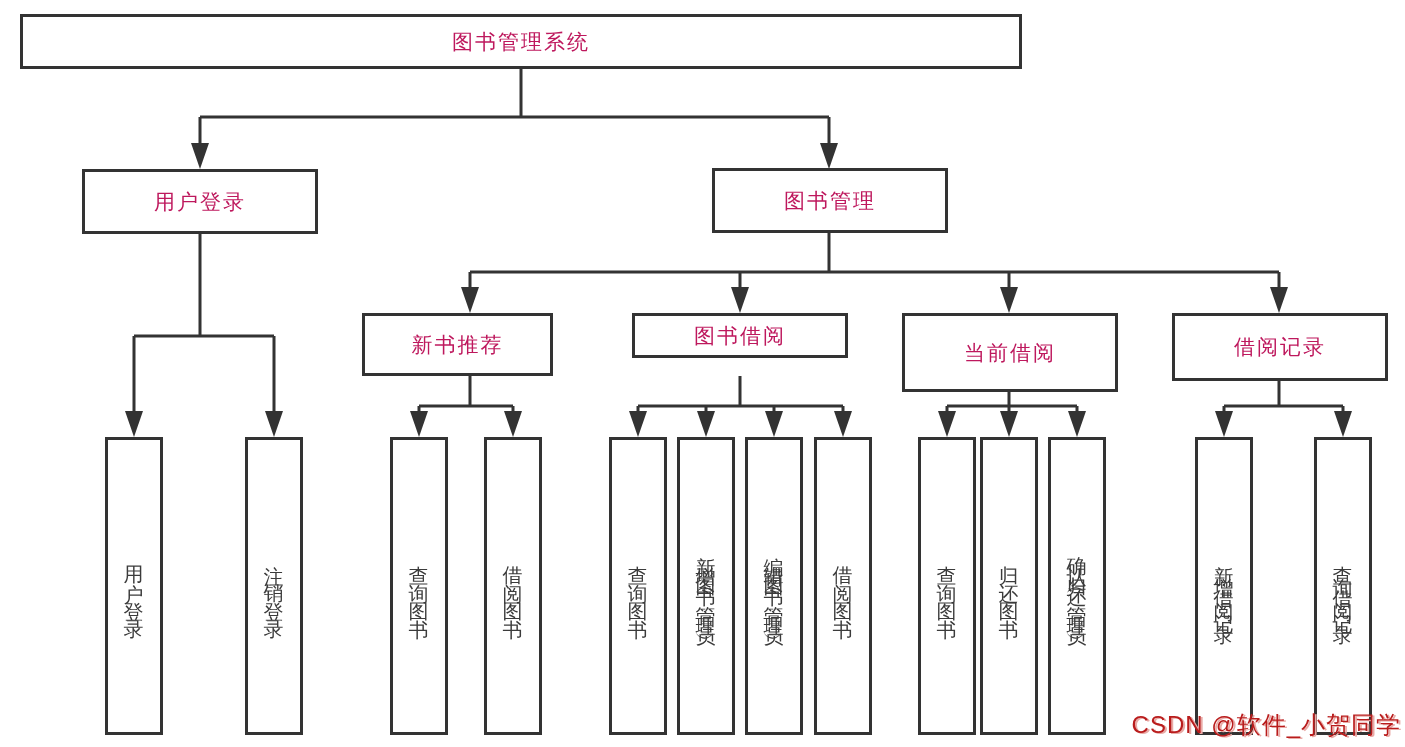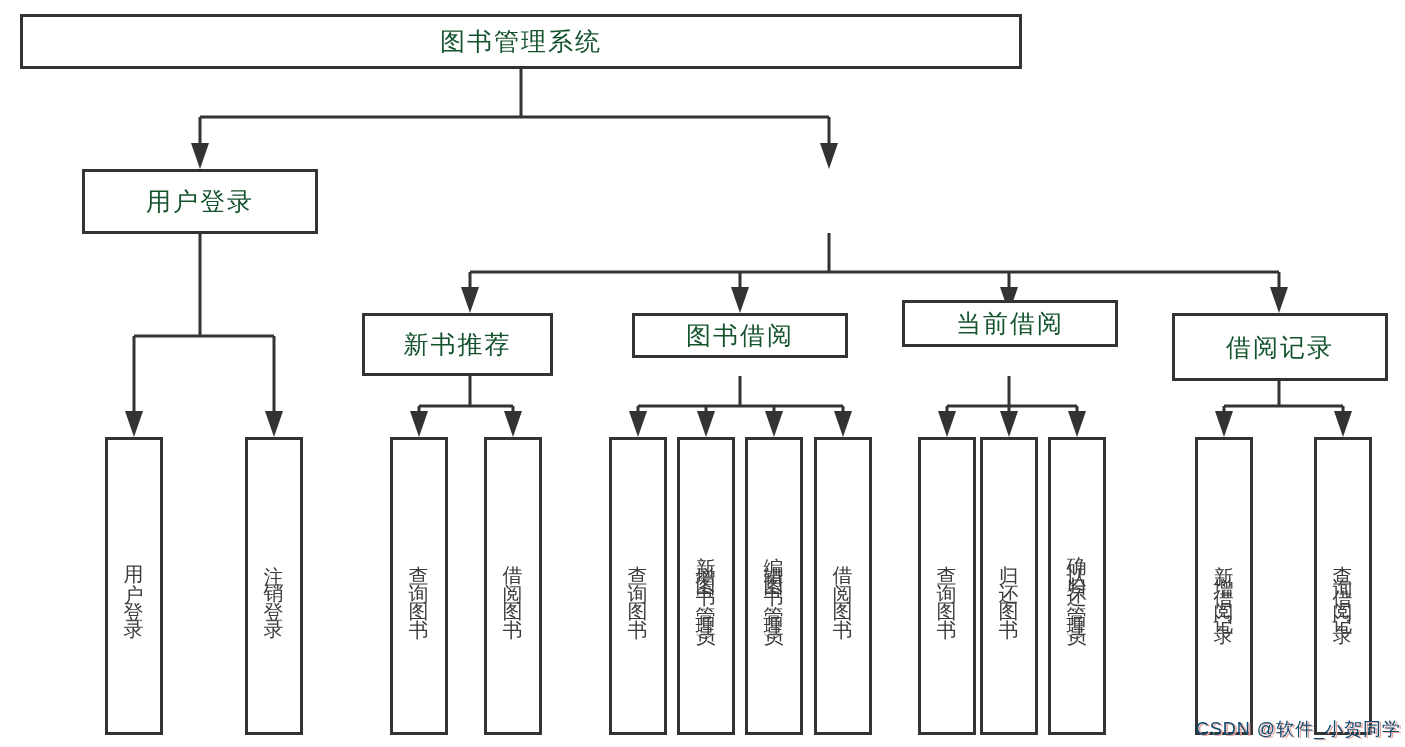--- a/index.html
+++ b/index.html
@@ -16,43 +16,43 @@
     position:absolute;
     box-sizing:border-box;
     background:#ffffff;
     border:3px solid #333333;
     display:flex;
     align-items:center;
     justify-content:center;
     z-index:2;
   }
   .hlabel{
-    font-size:25px;
+    font-size:21px;
     letter-spacing:2px;
-    color:#14532d;
+    color:#be185d;
     white-space:nowrap;
   }
   .leaf .vlabel{
     writing-mode:vertical-rl;
     text-orientation:mixed;
     font-size:20px;
     letter-spacing:18px;
     color:#3b3b3b;
     line-height:1;
   }
   .leaf .vlabel.medium{letter-spacing:12px;}
   .leaf .vlabel.long{letter-spacing:10px;}
   .watermark{
     position:absolute;
     right:4px;
     bottom:6px;
     z-index:3;
-    font-size:18px;
+    font-size:24px;
     letter-spacing:1px;
-    color:#0c4a6e;
+    color:#b91c1c;
     text-shadow:2px 1px 0 #e9aaa6;
     white-space:nowrap;
   }
 </style>
 </head>
 <body>
 
 <div class="canvas">
 
   <svg class="connectors" width="1405" height="747" viewBox="0 0 1405 747" aria-hidden="true">
@@ -95,28 +95,31 @@
     </g>
   </svg>
 
   <div class="node" style="left:20px;top:14px;width:1002px;height:55px">
     <span class="hlabel">图书管理系统</span>
   </div>
 
   <div class="node" style="left:82px;top:169px;width:236px;height:65px">
     <span class="hlabel">用户登录</span>
   </div>
+  <div class="node" style="left:712px;top:168px;width:236px;height:65px">
+    <span class="hlabel">图书管理</span>
+  </div>
 
   <div class="node" style="left:362px;top:313px;width:191px;height:63px">
     <span class="hlabel">新书推荐</span>
   </div>
   <div class="node" style="left:632px;top:313px;width:216px;height:45px">
     <span class="hlabel">图书借阅</span>
   </div>
-  <div class="node" style="left:902px;top:300px;width:216px;height:47px">
+  <div class="node" style="left:902px;top:313px;width:216px;height:79px">
     <span class="hlabel">当前借阅</span>
   </div>
   <div class="node" style="left:1172px;top:313px;width:216px;height:68px">
     <span class="hlabel">借阅记录</span>
   </div>
 
   <div class="node leaf" style="left:105px;top:437px;width:58px;height:298px">
     <span class="vlabel">用户登录</span>
   </div>
   <div class="node leaf" style="left:245px;top:437px;width:58px;height:298px">

